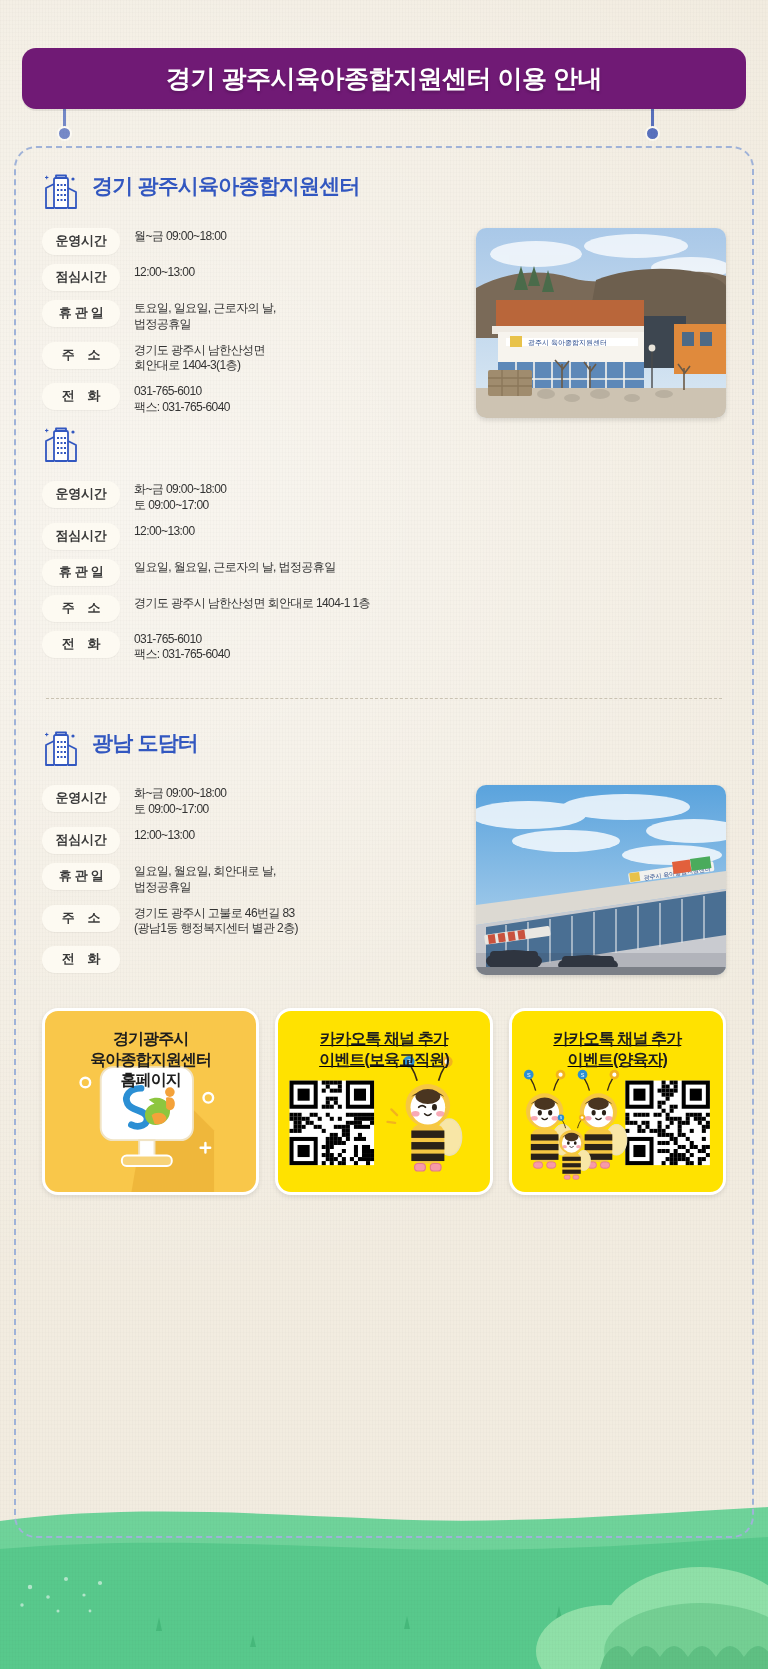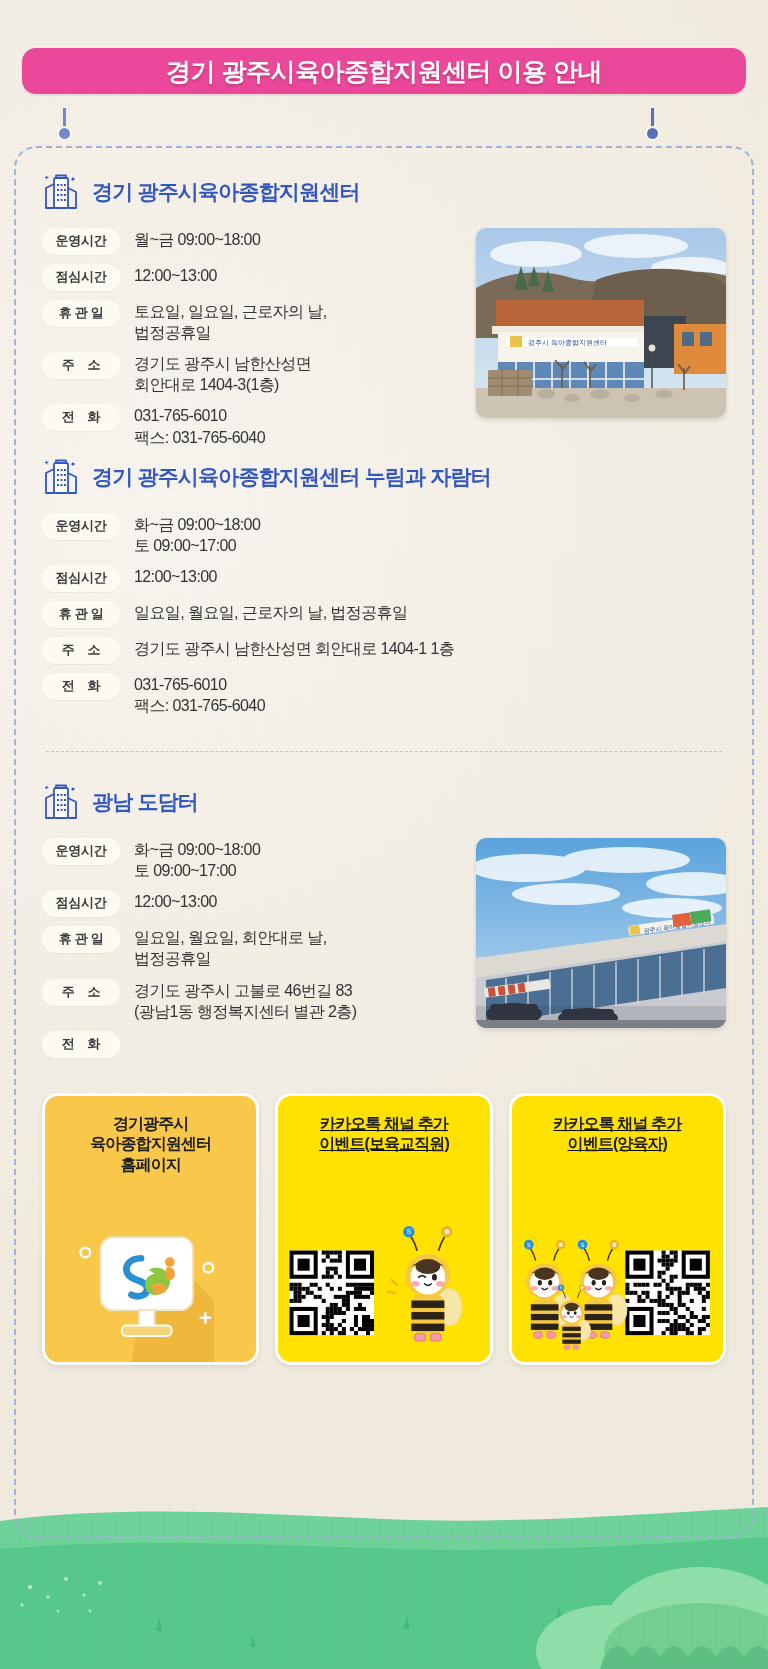--- a/index.html
+++ b/index.html
@@ -26,22 +26,22 @@
     z-index: 2;
   }
 
   
   .grass-scene { position: absolute; left: 0; bottom: 0; width: 768px; height: 190px; z-index: 1; }
 
   
   .banner-wrap { position: absolute; left: 0; top: 48px; width: 768px; z-index: 5; }
   .banner {
     margin: 0 22px;
-    height: 46px;
-    background: #ec4899;
+    height: 61px;
+    background: #701a75;
     border-radius: 14px;
     display: flex; align-items: center; justify-content: center;
     box-shadow: 0 2px 0 rgba(0,0,0,0.07);
   }
   .banner-title {
     color: #ffffff;
     font-size: 25px;
     font-weight: bold;
     letter-spacing: -0.5px;
     text-shadow: 0 2px 3px rgba(0,0,0,0.20);
@@ -62,21 +62,21 @@
     left: 14px; top: 146px;
     width: 740px; height: 1392px;
     border: 2px dashed #9fb2d8;
     border-radius: 22px;
     z-index: 3;
   }
 
   .content { position: absolute; left: 14px; top: 146px; width: 740px; z-index: 4; padding: 26px 28px 0 28px; }
 
   
-  .sec-head { display: flex; align-items: center; gap: 12px; margin-bottom: 16px; }
+  .sec-head { display: flex; align-items: flex-start; gap: 12px; margin-bottom: 16px; }
   .bld-icon { width: 38px; height: 40px; flex: 0 0 38px; }
   .sec-title {
     color: #3257c0;
     font-size: 21px;
     font-weight: bold;
     letter-spacing: -0.8px;
   }
 
   
   .sec-body { display: flex; gap: 14px; }
@@ -91,21 +91,21 @@
     font-weight: bold;
     text-align: center;
     padding: 4px 0 5px 0;
     letter-spacing: -0.3px;
     box-shadow: 0 1px 1px rgba(0,0,0,0.04);
     white-space: pre;
   }
   .val {
     padding-left: 14px;
     color: #333333;
-    font-size: 16px;
+    font-size: 12px;
     line-height: 1.32;
     letter-spacing: -0.6px;
     white-space: pre-line;
     padding-top: 1px;
   }
 
   
   .photo {
     flex: 0 0 250px;
     height: 190px;
@@ -119,21 +119,21 @@
   
   .divider {
     border-top: 1px dashed #c9c2b2;
     margin: 26px 4px 30px 4px;
   }
 
   
   .cards { display: flex; gap: 16px; margin-top: 26px; }
   .card {
     flex: 1 1 0;
-    height: 272px;
+    height: 187px;
     border-radius: 16px;
     border: 3px solid #ffffff;
     position: relative;
     overflow: hidden;
     box-shadow: 0 2px 5px rgba(0,0,0,0.10);
   }
   .card-1 { background: #f8c councils; }
   .card-1 { background: #f9c74a; }
   .card-2, .card-3 { background: #ffe200; text-decoration: underline; }
   .card-label {
@@ -345,21 +345,20 @@
       <rect x="15" y="22" width="2" height="2"></rect>
               <rect x="18.5" y="22" width="2" height="2"></rect>
               <rect x="22" y="22" width="2" height="2"></rect>
       <rect x="15" y="27" width="2" height="2"></rect>
               <rect x="18.5" y="27" width="2" height="2"></rect>
               <rect x="22" y="27" width="2" height="2"></rect>
       <path d="M3 5 l1.2 0 l0 -1.2 l1 0 l0 1.2 l1.2 0 l0 1 l-1.2 0 l0 1.2 l-1 0 l0 -1.2 l-1.2 0 z"></path>
       <circle cx="31" cy="7" r="1.6"></circle>
     </g>
   </svg></span>
-      <span class="sec-title">경기 광주시육아종합지원센터 누림과 자람터</span>
     </div>  
       <div class="sec-body">    
         <div class="info-table">      
           <div class="info-row">
         <span class="pill">운영시간</span>
         <span class="val">화~금 09:00~18:00
 토 09:00~17:00</span>
       </div>      
           <div class="info-row">
         <span class="pill">점심시간</span>

